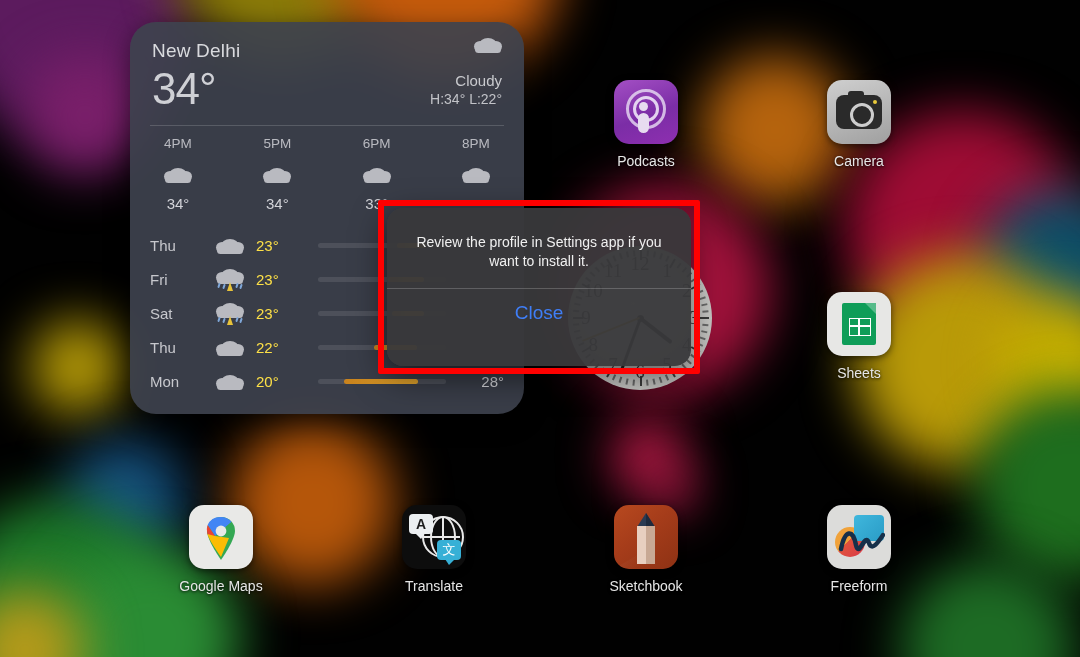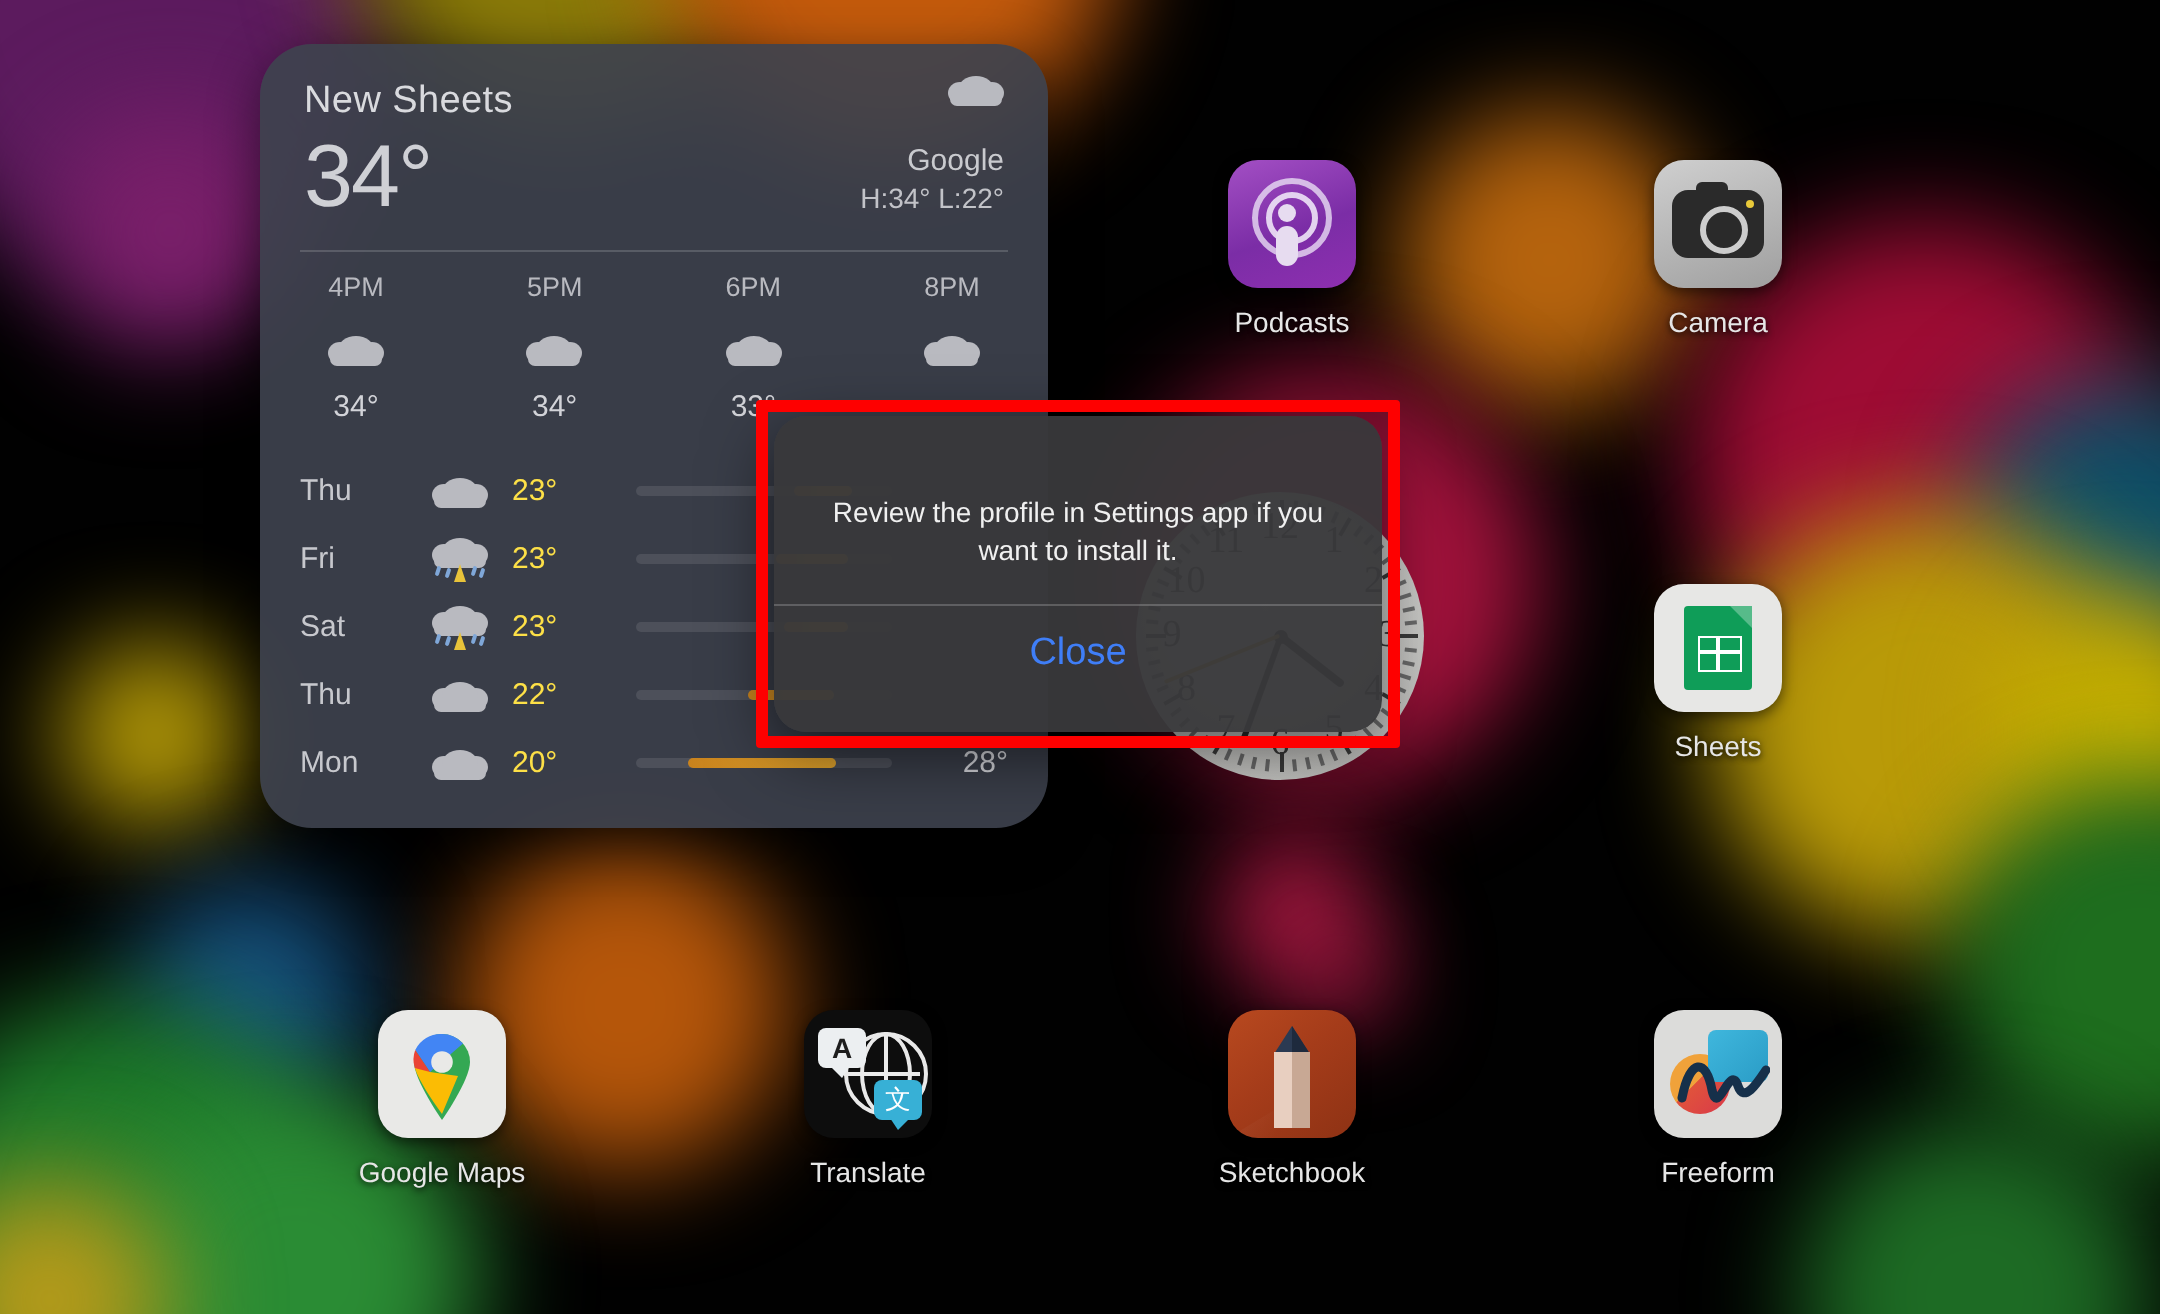--- a/index.html
+++ b/index.html
@@ -184,21 +184,21 @@
   #alert-dialog {
     position:absolute; left:387px; top:208px; width:304px; height:158px;
     background: rgba(56,56,58,0.96);
     border-radius:16px;
     box-shadow: 0 10px 34px rgba(0,0,0,0.6);
     color:#fff;
     overflow:hidden;
   }
   .alert-body { padding: 20px 22px 16px 22px; text-align:center; }
   .alert-title { font-size:17.5px; font-weight:bold; color:#fff; letter-spacing:.1px; }
-  .alert-msg { font-size:14px; line-height:1.38; color:#f0f0f0; margin-top:19px; }
+  .alert-msg { font-size:14px; line-height:1.38; color:#f0f0f0; margin-top:5px; }
   .alert-sep { height:1px; background:rgba(255,255,255,0.20); }
   .alert-action {
     height:48px; display:flex; align-items:center; justify-content:center;
     font-size:19px; color:#3f7ef7; cursor:pointer;
   }
 
   
   #highlight-box {
     position:absolute; left:378px; top:200px; width:322px; height:174px;
     border:6px solid #fe0000; border-radius:2px; box-sizing:border-box;
@@ -235,24 +235,24 @@
 
   <div id="weather-widget">
     <div class="ww-top">
       <div class="ww-right">
         <div class="cloud" style="margin-left:auto;">
           <div class="b b2"></div>
             <div class="b b3"></div>
             <div class="b b1"></div>
             <div class="base"></div>
         </div>
-        <div class="ww-cond">Google</div>
+        <div class="ww-cond">Cloudy</div>
         <div class="ww-hl">H:34° L:22°</div>
       </div>
-      <div class="ww-city">New Sheets</div>
+      <div class="ww-city">New Delhi</div>
       <div class="ww-temp">34°</div>
     </div>
 
     <div class="ww-divider"></div>
 
     <div class="ww-hourly" id="hourly-row">
         <div class="hour-col">
           <div class="hour-label">4PM</div>
           <div class="hour-icon">
             <div class="cloud">

